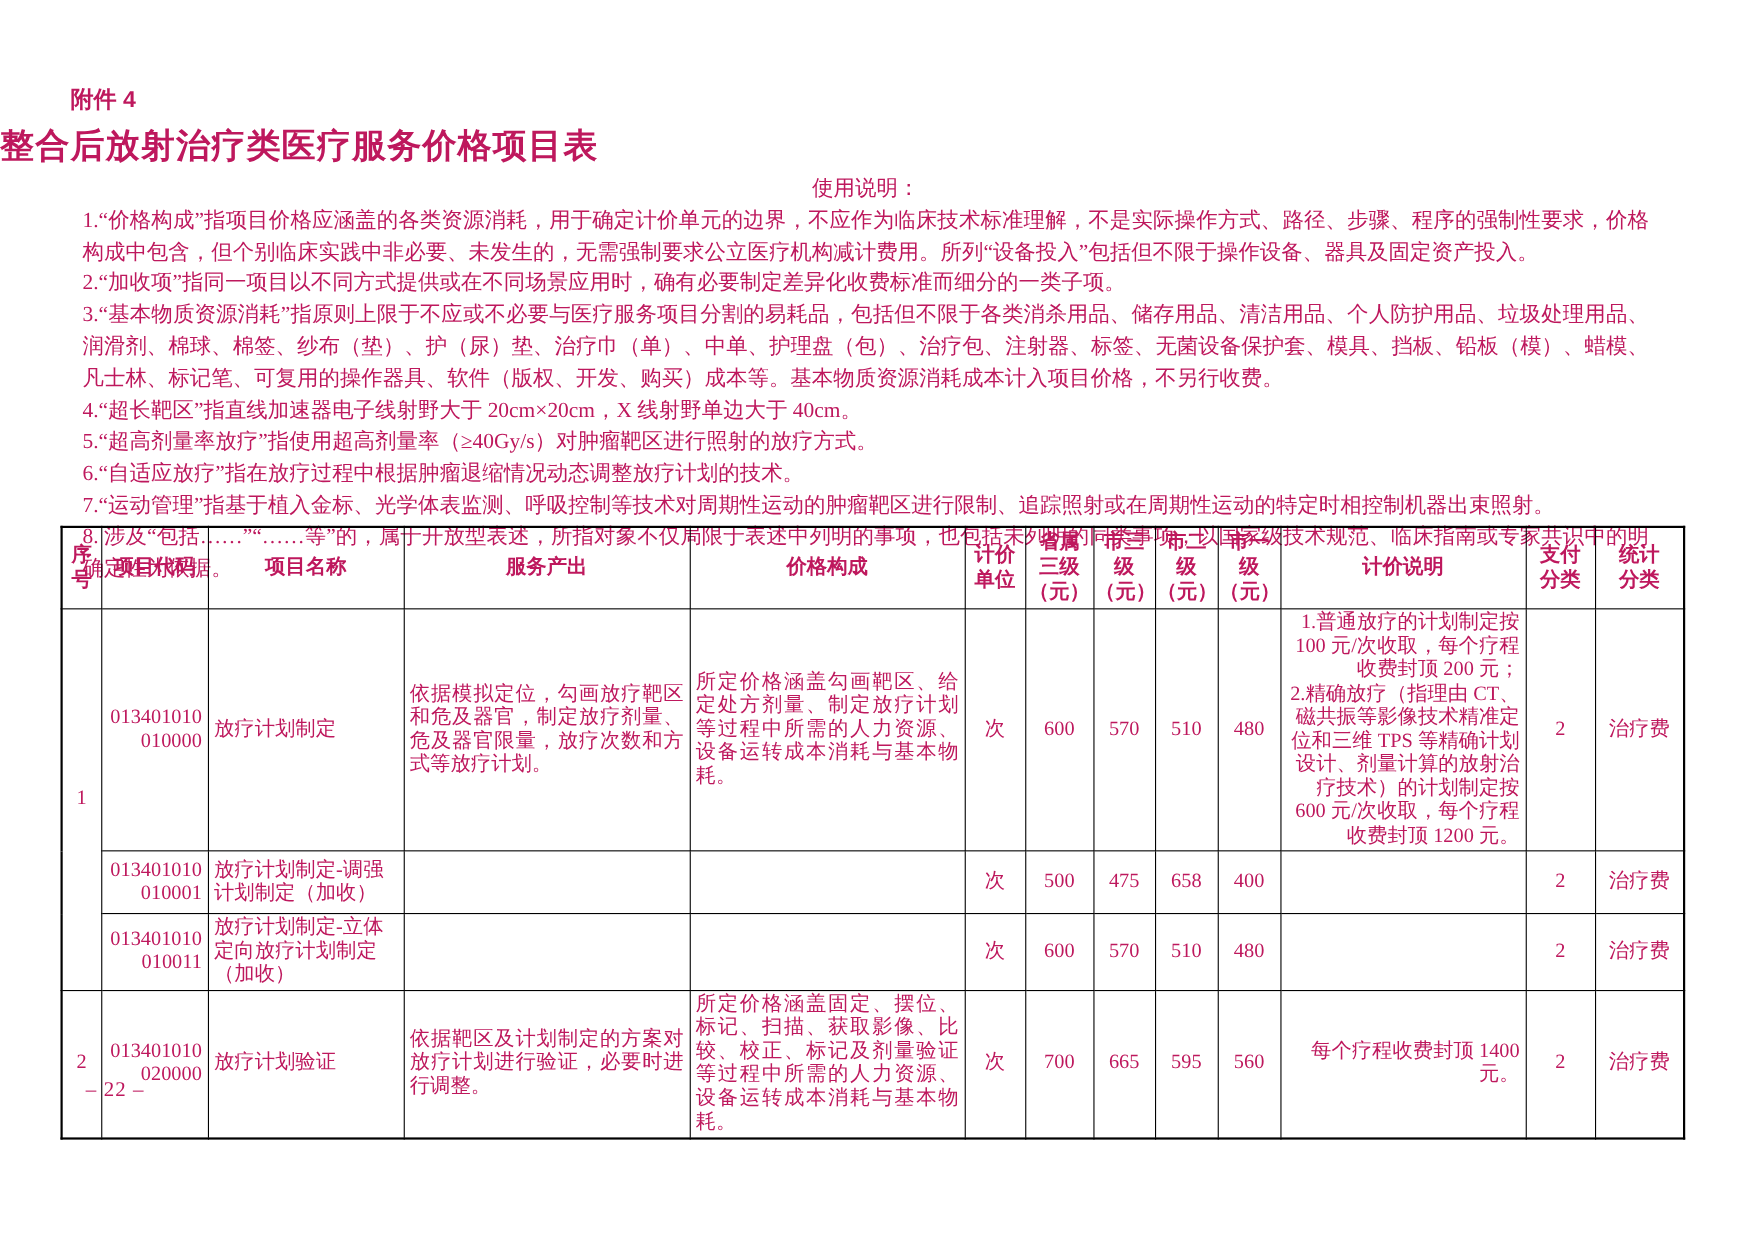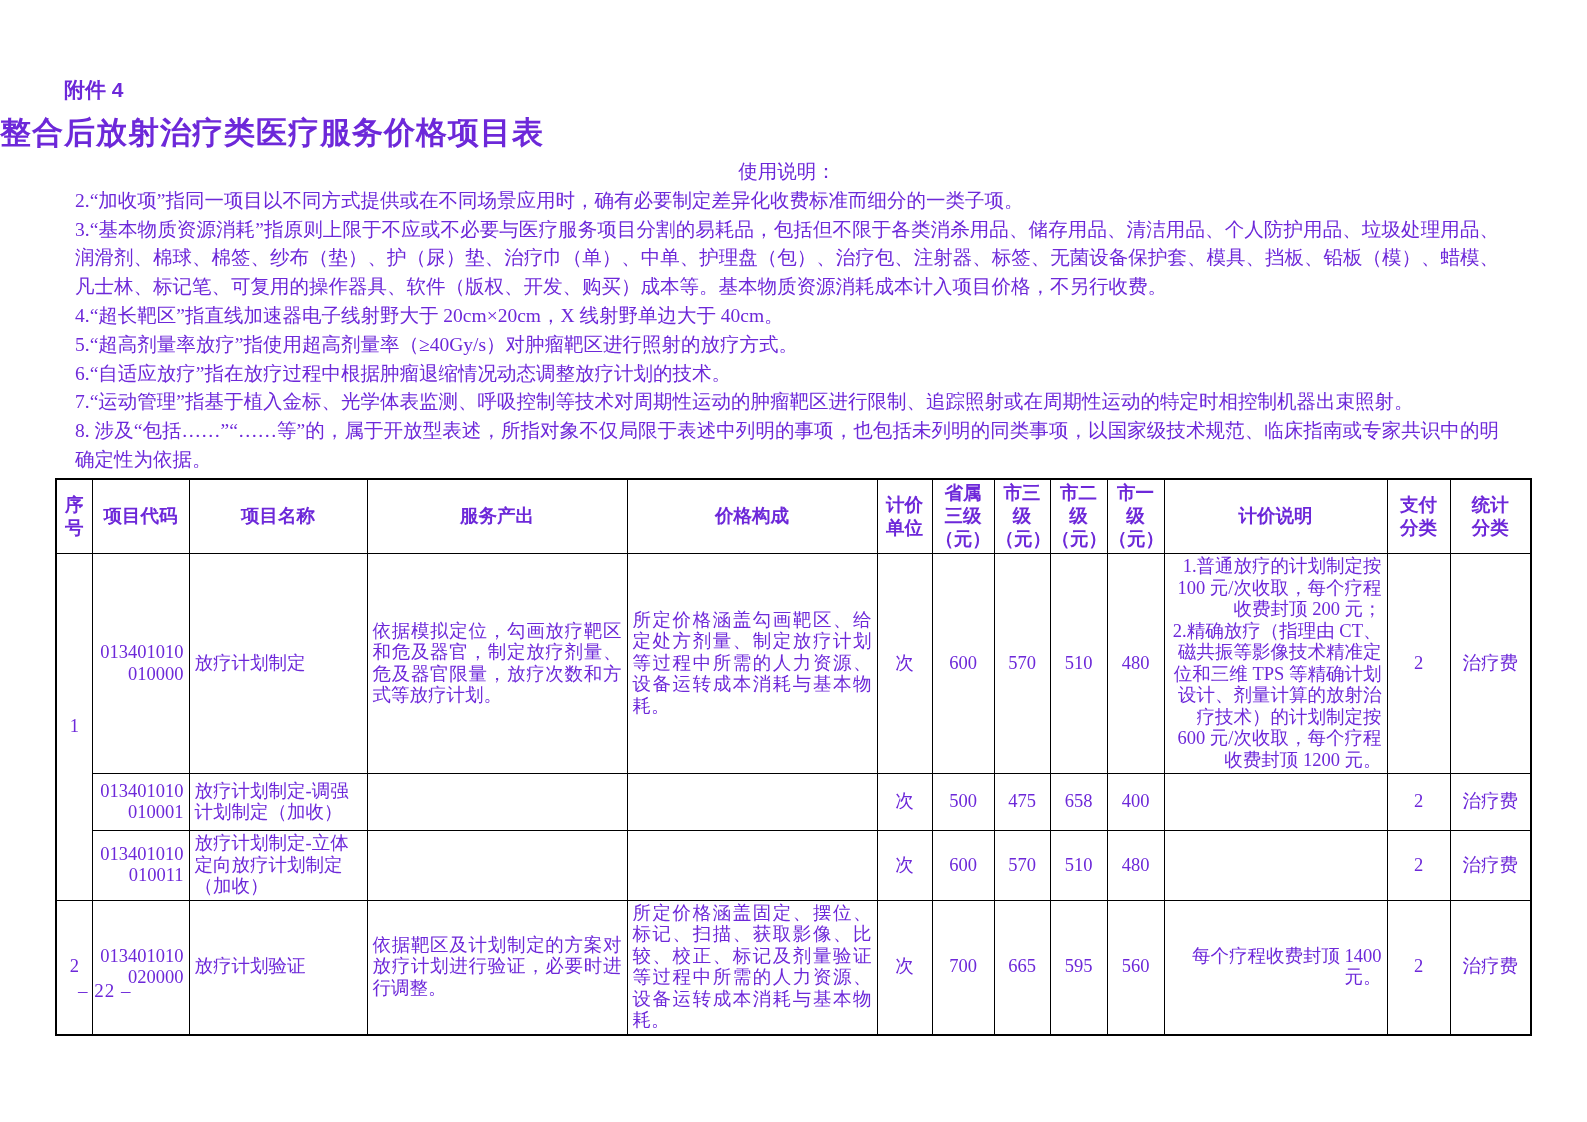--- a/index.html
+++ b/index.html
@@ -1,19 +1,19 @@
 <!DOCTYPE html>
 <html lang="zh"><head>
 <meta charset="utf-8">
 <style>
   html,body{margin:0;padding:0;background:#fff;}
   .page{
     position:relative;
     width:1587px;height:1122px;
-    background:#ffffff;color:#6d28d9;
+    background:#ffffff;color:#be185d;
     font-family:"Liberation Serif","DejaVu Serif",serif;
     overflow:hidden;
   }
   .attachment{
     position:absolute;left:64px;top:76px;
     font-family:"Liberation Sans","DejaVu Sans",sans-serif;
     font-weight:bold;font-size:21px;
   }
   .title{
     position:absolute;left:0;top:112px;width:100%;
@@ -58,20 +58,21 @@
 <body>
 
 <div class="page">
 
   <div class="attachment">附件 4</div>
 
   <h1 class="title">整合后放射治疗类医疗服务价格项目表</h1>
 
   <div class="notes">
     <p class="heading">使用说明：</p>
+    <p>1.“价格构成”指项目价格应涵盖的各类资源消耗，用于确定计价单元的边界，不应作为临床技术标准理解，不是实际操作方式、路径、步骤、程序的强制性要求，价格构成中包含，但个别临床实践中非必要、未发生的，无需强制要求公立医疗机构减计费用。所列“设备投入”包括但不限于操作设备、器具及固定资产投入。</p>
     <p>2.“加收项”指同一项目以不同方式提供或在不同场景应用时，确有必要制定差异化收费标准而细分的一类子项。</p>
     <p>3.“基本物质资源消耗”指原则上限于不应或不必要与医疗服务项目分割的易耗品，包括但不限于各类消杀用品、储存用品、清洁用品、个人防护用品、垃圾处理用品、润滑剂、棉球、棉签、纱布（垫）、护（尿）垫、治疗巾（单）、中单、护理盘（包）、治疗包、注射器、标签、无菌设备保护套、模具、挡板、铅板（模）、蜡模、凡士林、标记笔、可复用的操作器具、软件（版权、开发、购买）成本等。基本物质资源消耗成本计入项目价格，不另行收费。</p>
     <p>4.“超长靶区”指直线加速器电子线射野大于 20cm×20cm，X 线射野单边大于 40cm。</p>
     <p>5.“超高剂量率放疗”指使用超高剂量率（≥40Gy/s）对肿瘤靶区进行照射的放疗方式。</p>
     <p>6.“自适应放疗”指在放疗过程中根据肿瘤退缩情况动态调整放疗计划的技术。</p>
     <p>7.“运动管理”指基于植入金标、光学体表监测、呼吸控制等技术对周期性运动的肿瘤靶区进行限制、追踪照射或在周期性运动的特定时相控制机器出束照射。</p>
     <p>8. 涉及“包括……”“……等”的，属于开放型表述，所指对象不仅局限于表述中列明的事项，也包括未列明的同类事项，以国家级技术规范、临床指南或专家共识中的明确定性为依据。</p>
   </div>
 
   <table class="price">

